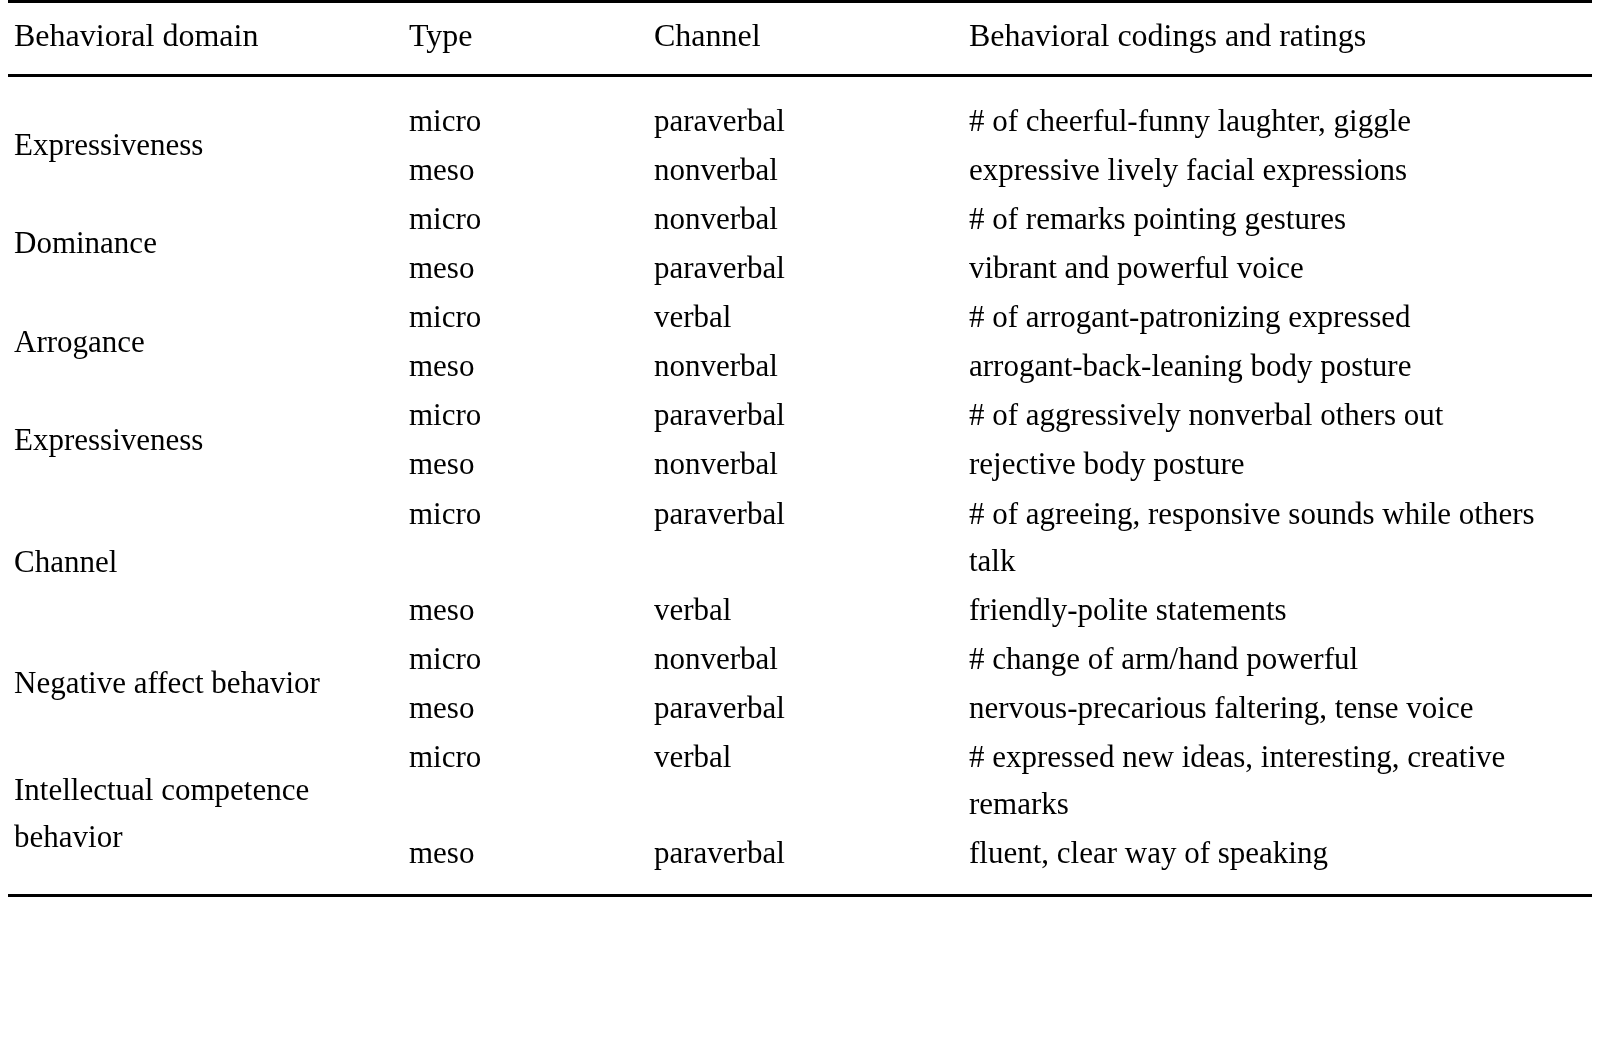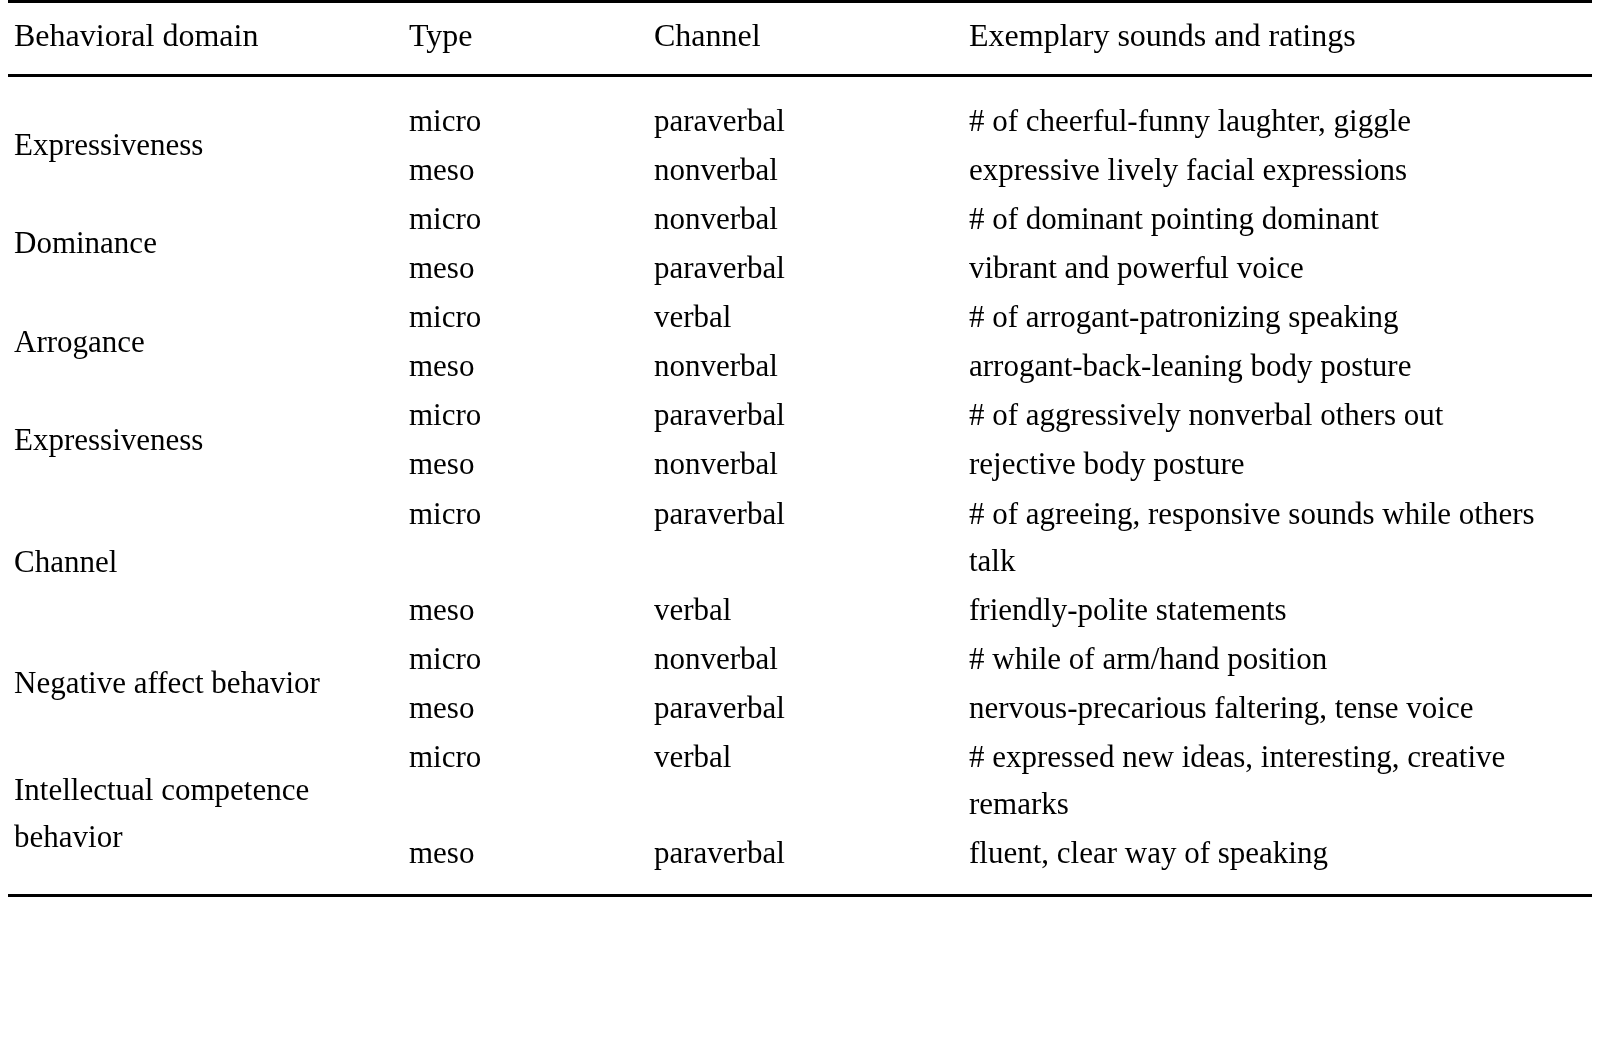--- a/index.html
+++ b/index.html
@@ -76,54 +76,54 @@
       <col class="c-domain">
       <col class="c-type">
       <col class="c-channel">
       <col class="c-codes">
     </colgroup>
     <thead>
       <tr class="rule-top rule-head">
         <th>Behavioral domain</th>
         <th>Type</th>
         <th>Channel</th>
-        <th>Exemplary sounds and ratings</th>
+        <th>Behavioral codings and ratings</th>
       </tr>
     </thead>
     <tbody>
 
       <tr class="first-body-row">
         <td class="domain-cell" rowspan="2">Expressiveness</td>
         <td>micro</td>
         <td>paraverbal</td>
         <td class="codes"># of cheerful-funny laughter, giggle</td>
       </tr>
       <tr>
         <td>meso</td>
         <td>nonverbal</td>
         <td class="codes">expressive lively facial expressions</td>
       </tr>
 
       <tr>
         <td class="domain-cell" rowspan="2">Dominance</td>
         <td>micro</td>
         <td>nonverbal</td>
-        <td class="codes"># of dominant pointing dominant</td>
+        <td class="codes"># of remarks pointing gestures</td>
       </tr>
       <tr>
         <td>meso</td>
         <td>paraverbal</td>
         <td class="codes">vibrant and powerful voice</td>
       </tr>
 
       <tr>
         <td class="domain-cell" rowspan="2">Arrogance</td>
         <td>micro</td>
         <td>verbal</td>
-        <td class="codes"># of arrogant-patronizing speaking</td>
+        <td class="codes"># of arrogant-patronizing expressed</td>
       </tr>
       <tr>
         <td>meso</td>
         <td>nonverbal</td>
         <td class="codes">arrogant-back-leaning body posture</td>
       </tr>
 
       <tr>
         <td class="domain-cell" rowspan="2">Expressiveness</td>
         <td>micro</td>
@@ -145,21 +145,21 @@
       <tr>
         <td>meso</td>
         <td>verbal</td>
         <td class="codes">friendly-polite statements</td>
       </tr>
 
       <tr>
         <td class="domain-cell" rowspan="2">Negative affect behavior</td>
         <td>micro</td>
         <td>nonverbal</td>
-        <td class="codes"># while of arm/hand position</td>
+        <td class="codes"># change of arm/hand powerful</td>
       </tr>
       <tr>
         <td>meso</td>
         <td>paraverbal</td>
         <td class="codes">nervous-precarious faltering, tense voice</td>
       </tr>
 
       <tr>
         <td class="domain-cell" rowspan="2">Intellectual competence behavior</td>
         <td>micro</td>

